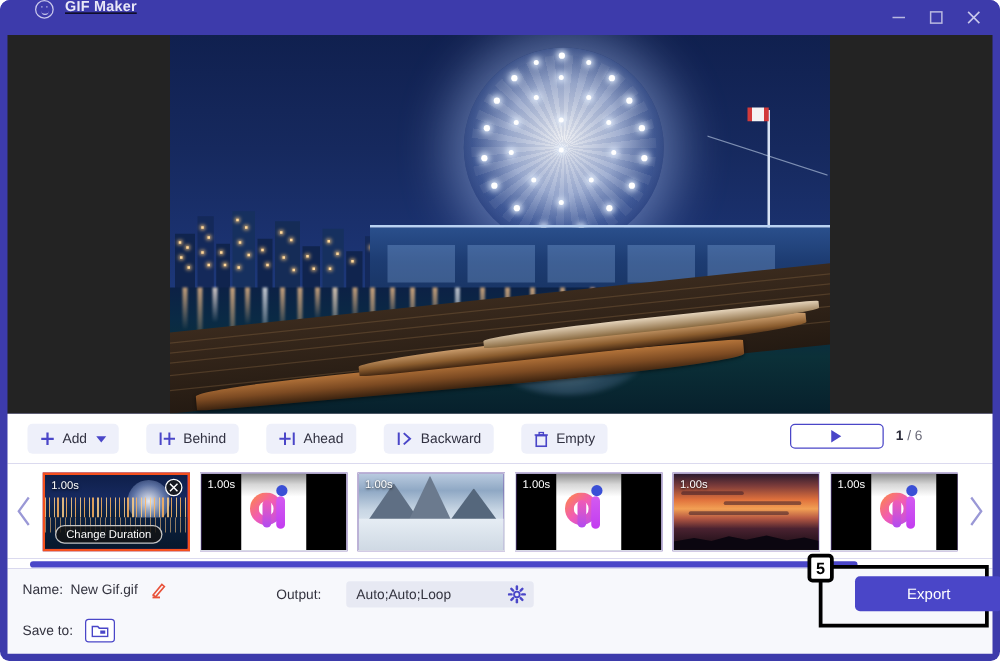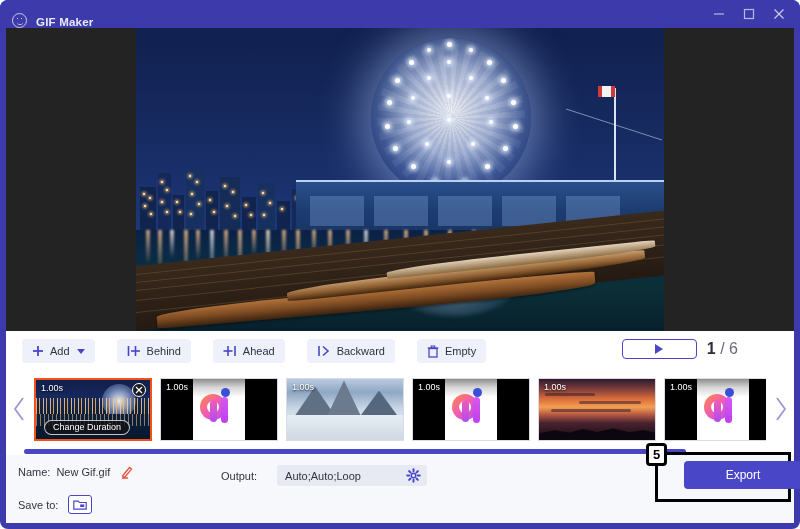--- a/index.html
+++ b/index.html
@@ -15,22 +15,23 @@
     background: #3d3bab;
     border-radius: 8px;
     overflow: hidden;
   }
 
   
   .titlebar {
     position: absolute; top: 0; left: 0;
     width: 800px; height: 28px;
     background: #3d3bab;
-    display: flex; align-items: flex-end;
-    padding-left: 12px;
+    display: flex; align-items: flex-start;
+    padding-left: 28px;
+    text-decoration: underline;
   }
   .title-icon {
     width: 15px; height: 15px; border-radius: 50%;
     border: 1.6px solid #c9c8ec;
     display: flex; align-items: center; justify-content: center;
     position: relative;
   }
   .title-icon::before {
     content: ""; position: absolute;
     width: 6px; height: 4px;
@@ -211,21 +212,21 @@
     border: 1px solid #4a46c8; background: #ffffff;
     display: flex; align-items: center; justify-content: center;
     cursor: pointer;
   }
   .play-tri {
     width: 0; height: 0;
     border-top: 5px solid transparent;
     border-bottom: 5px solid transparent;
     border-left: 8px solid #4a46c8;
   }
-  .counter { font-size: 16px; color: #6a6a78; }
+  .counter { font-size: 11px; color: #6a6a78; }
   .counter b { color: #2c2c3a; }
 
   
   .strip {
     position: absolute; left: 6px; top: 371px;
     width: 788px; height: 76px;
     background: #ffffff;
     display: flex; align-items: center;
   }
   .arrow {

